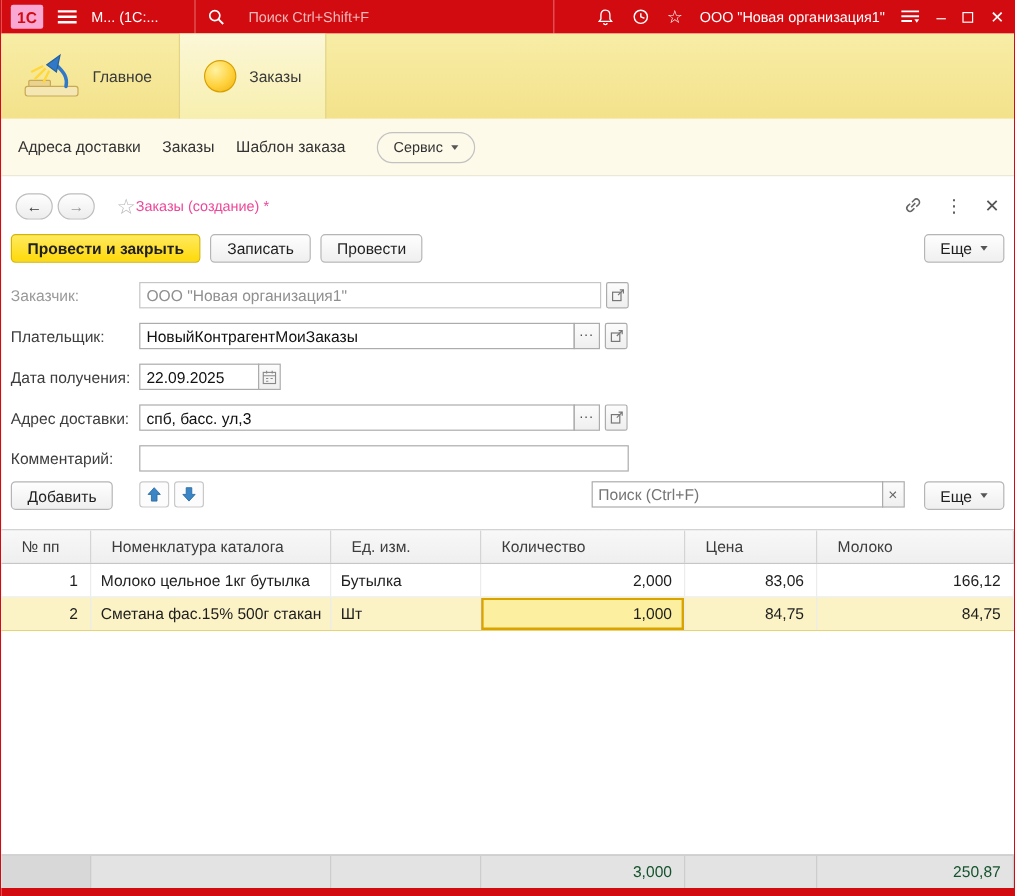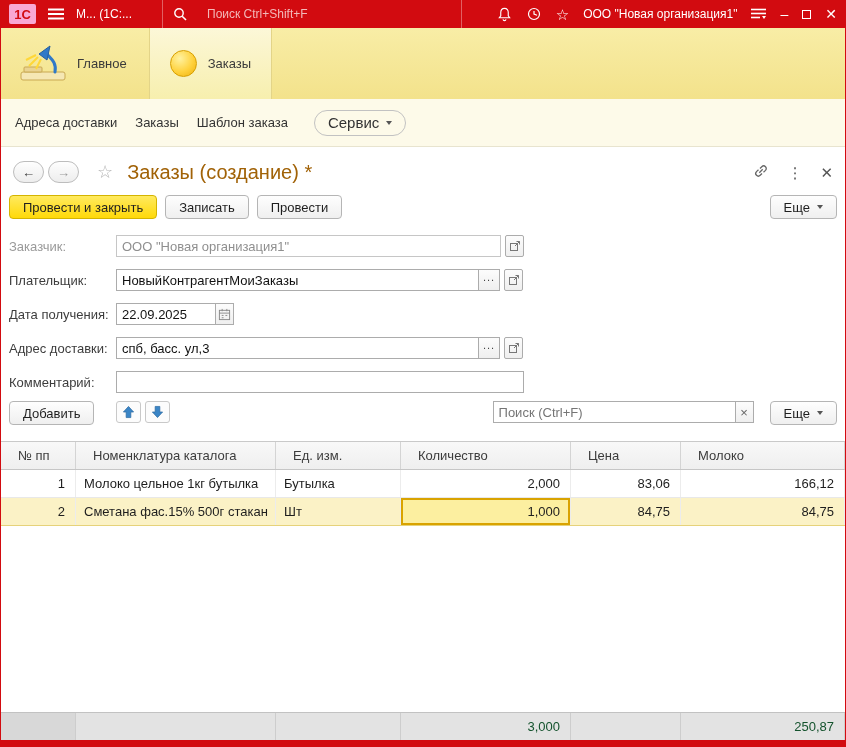--- a/index.html
+++ b/index.html
@@ -39,45 +39,45 @@
   .circle-icon { width:27px; height:27px; border-radius:50%;
                  background:radial-gradient(circle at 35% 30%, #fff2a0, #ffd23e 55%, #eeb00a);
                  border:1px solid #d79f00; }
 
   
   .menubar { height:48px; background:#fdfae9; display:flex; align-items:center; gap:18px;
              padding-left:14px; border-bottom:1px solid #e8e4cf; flex:0 0 auto; }
   .menu-item { font-size:13px; color:#333; cursor:pointer; }
   .service-btn { display:flex; align-items:center; height:26px; padding:0 13px;
                  border:1px solid #c2c2c2; border-radius:13px; background:#fdfae9;
-                 font-size:15px; color:#333; gap:7px; margin-left:8px; cursor:pointer; }
+                 font-size:12px; color:#333; gap:7px; margin-left:8px; cursor:pointer; }
   .caret { width:0; height:0; border-left:3.5px solid transparent;
            border-right:3.5px solid transparent; border-top:4.5px solid #555; }
 
   
   .content { flex:1; display:flex; flex-direction:column; background:#fff; overflow:hidden; }
 
   .form-header { display:flex; align-items:center; padding:0 12px; margin-top:10px;
                  height:30px; flex:0 0 auto; }
   .nav-btn { width:31px; height:22px; border:1px solid #bdbdbd; border-radius:11px;
              background:linear-gradient(#fefefe,#ededed); display:flex; align-items:center;
              justify-content:center; font-size:13px; color:#3a3a3a; cursor:pointer; }
   .nav-btn.fwd { margin-left:4px; color:#9a9a9a; }
   .fav-star { margin-left:18px; font-size:18px; color:#b5b5b5; cursor:pointer; line-height:1; }
-  .page-title { margin-left:14px; font-size:20px; color:#a16207; }
+  .page-title { font-size:12px; color:#ec4899; }
   .fh-right { margin-left:auto; display:flex; align-items:center; gap:18px; }
   .fh-ic { cursor:pointer; color:#555; font-size:15px; line-height:1; }
 
   .cmdbar { display:flex; align-items:center; gap:8px; padding:0 8px; margin-top:6px;
             height:28px; flex:0 0 auto; }
   .btn { display:inline-flex; align-items:center; justify-content:center; height:24px;
          padding:0 13px; background:linear-gradient(#fefefe,#efefef); border:1px solid #b5b5b5;
          border-radius:4px; font-size:13px; color:#1f1f1f; cursor:pointer; gap:7px; }
   .btn.primary { background:linear-gradient(#ffea5f,#ffd909); border-color:#d4b400;
-                 font-weight:normal; }
+                 font-weight:bold; }
   .push-right { margin-left:auto; }
 
   .fields { margin-top:8px; flex:0 0 auto; }
   .frow { display:flex; align-items:center; height:34px; padding-left:8px; }
   .flabel { width:107px; font-size:13px; color:#3d3d3d; flex:0 0 auto; }
   .flabel.muted { color:#9a9a9a; }
   .finput { height:22px; border:1px solid #acacac; font:13px "Liberation Sans", sans-serif;
             padding:0 5px; background:#fff; color:#111; }
   .finput.ro { color:#8f8f8f; border-color:#c6c6c6; }
   .w385{width:385px} .w363{width:363px} .w100{width:100px} .w408{width:408px}

